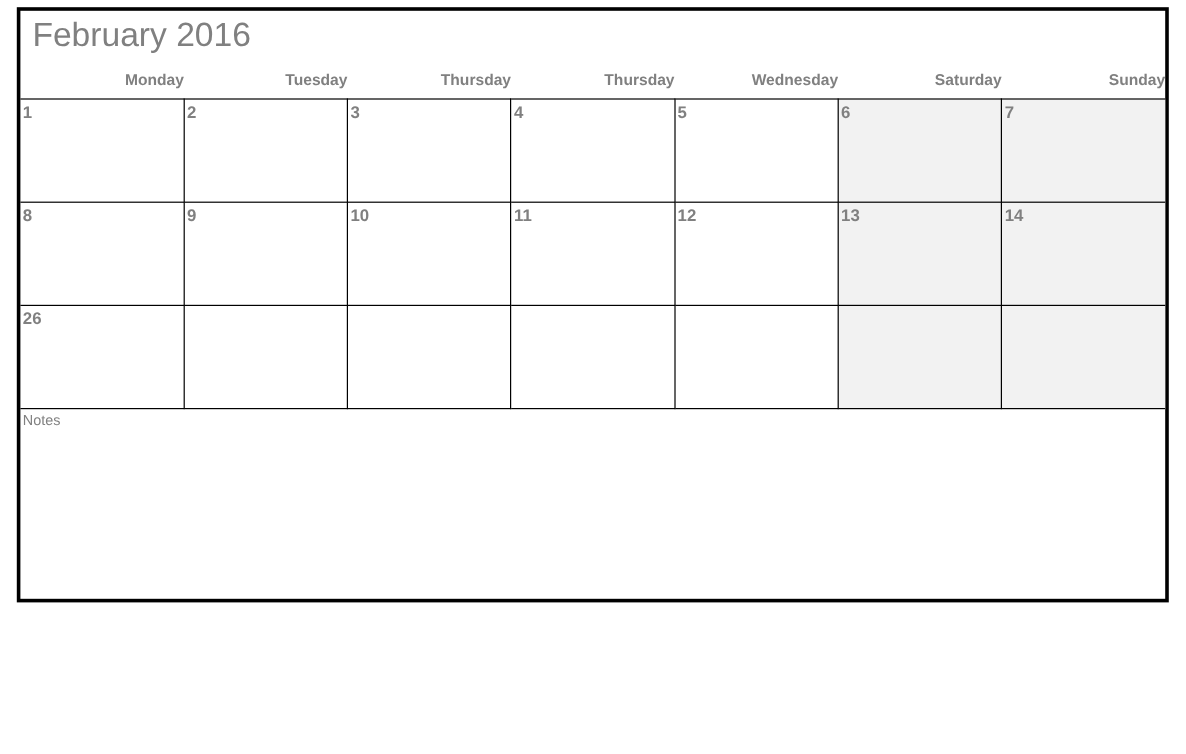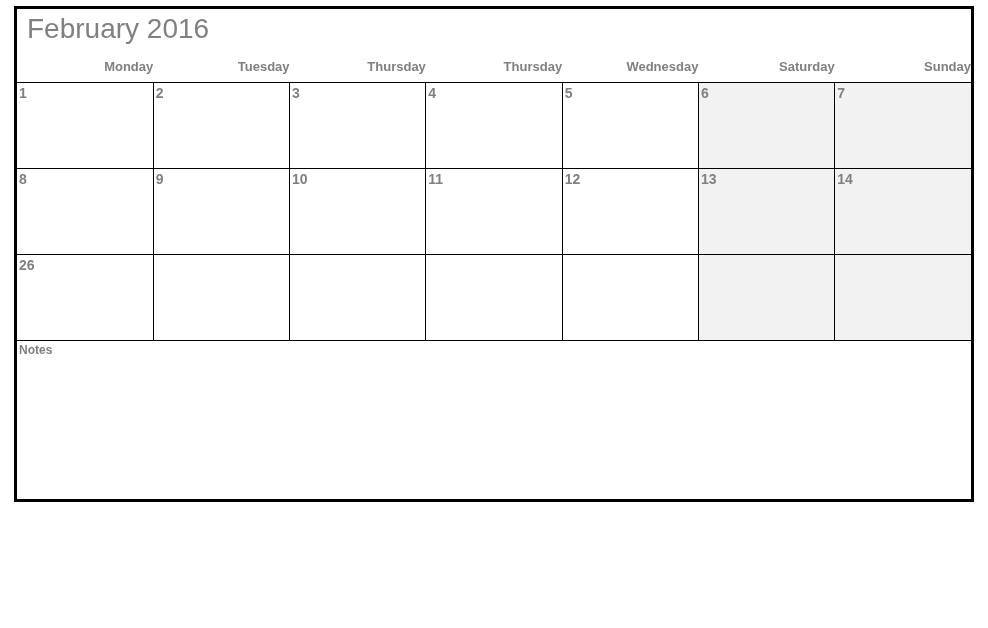--- a/index.html
+++ b/index.html
@@ -63,21 +63,21 @@
   .notes-row td {
     height: 60px;
     border: 1px solid #000;
     border-left: none;
     border-right: none;
     border-bottom: none;
     vertical-align: top;
   }
   .notes-label {
     font-size: 12px;
-    font-weight: bold;
+    font-weight: normal;
     color: #808080;
     padding: 2px 0 0 2px;
     display: block;
   }
   .grid td:first-child { border-left: none; }
   .grid td:last-child { border-right: none; }
 </style>
 </head>
 <body>
 

